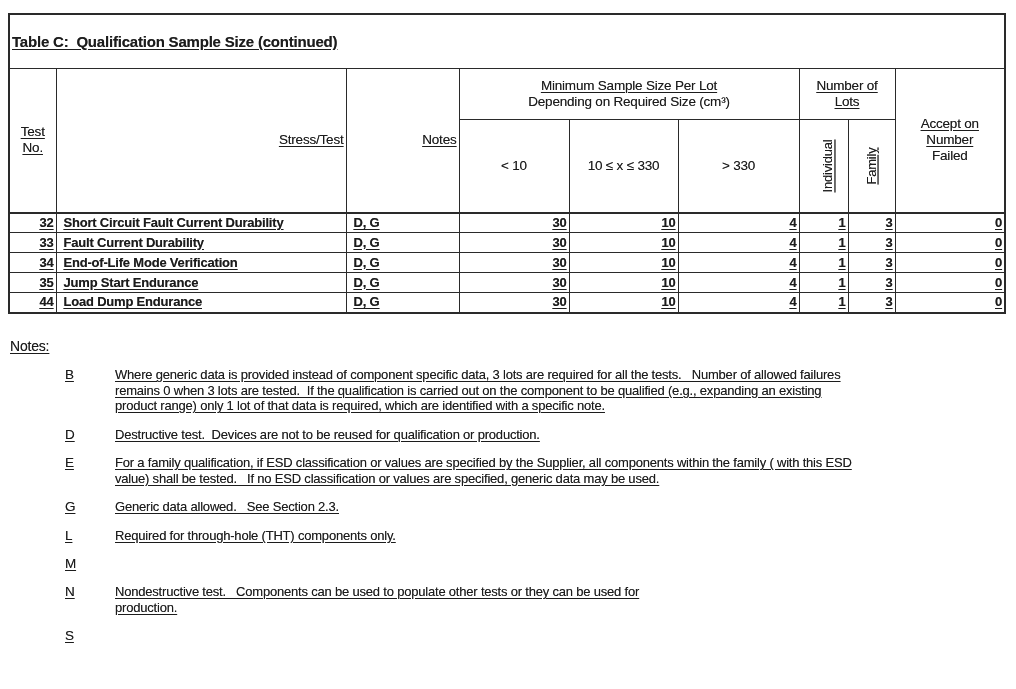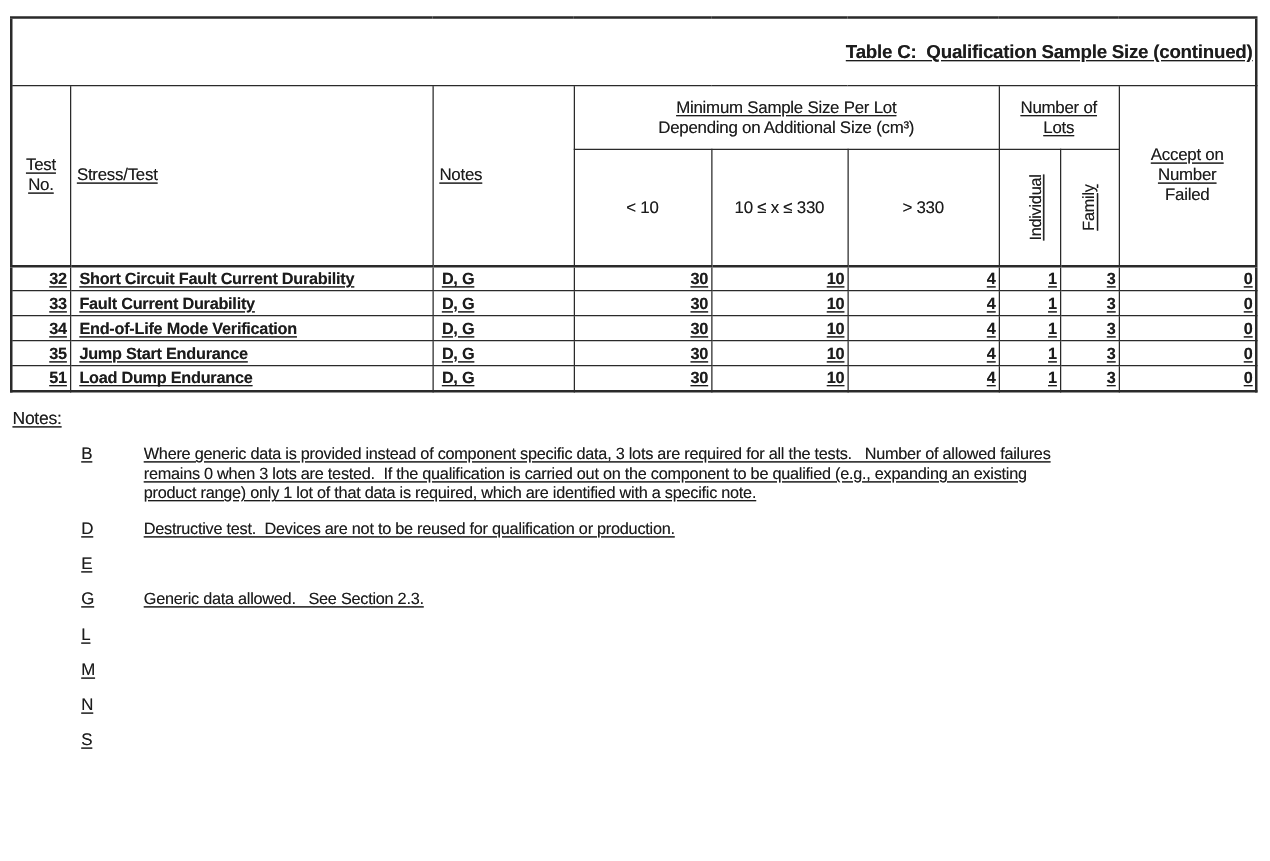--- a/index.html
+++ b/index.html
@@ -13,41 +13,41 @@
   .page { position:relative; width:1016px; height:689px; }
 
   
   table.qual {
     position:absolute; left:8px; top:13px; width:996px;
     border-collapse:collapse; table-layout:fixed;
     border:2px solid #2a2a2a;
   }
   table.qual td { border:1px solid #2a2a2a; padding:0 2px; overflow:hidden; }
 
-  .title-row td { border-bottom:2px solid #2a2a2a; height:53px; text-align:right; vertical-align:middle; }
+  .title-row td { border-bottom:2px solid #2a2a2a; height:53px; text-align:left; vertical-align:middle; }
   .title { font-size:15px; font-weight:bold; white-space:pre; }
 
   .u { text-decoration:underline; text-underline-offset:2px; }
   .pre { white-space:pre-line; }
 
   tr.h1 { height:51px; }
   tr.h2 { height:93px; }
   .hc { text-align:center; vertical-align:middle; font-weight:normal; font-size:13.5px; line-height:16px; }
-  .hc.left { text-align:left; padding-left:5px; }
+  .hc.left { text-align:right; padding-left:5px; }
 
   .vert-cell { vertical-align:middle; text-align:center; }
   .vert { display:inline-block; transform:rotate(-90deg); white-space:nowrap; font-size:13px; }
 
   tbody tr { height:20px; }
   tbody tr:first-child td { border-top:2px solid #2a2a2a; }
   .dc { font-size:13px; font-weight:600; text-align:right; vertical-align:middle; line-height:14px; }
   .dc.left { text-align:left; padding-left:7px; }
 
   
-  .notes { position:absolute; left:10px; top:326px; width:996px; }
+  .notes { position:absolute; left:10px; top:337px; width:996px; }
   .notes-heading { font-size:14px; font-weight:500; margin-bottom:13px; display:inline-block; }
   .note-item { display:flex; margin-bottom:13px; align-items:flex-start; }
   .note-key { flex:none; width:50px; margin-left:55px; font-size:13.5px; }
   .note-text { width:876px; font-size:13px; line-height:15.5px; white-space:pre-wrap; }
   .wide-spacing .note-text { word-spacing:5px; }
 </style>
 </head>
 <body>
 
 <div class="page">
@@ -76,21 +76,21 @@
 No.</span>
         </td>
         <td rowspan="2" class="hc left">
           <span class="u">Stress/Test</span>
         </td>
         <td rowspan="2" class="hc left">
           <span class="u">Notes</span>
         </td>
         <td colspan="3" class="hc">
           <div class="u">Minimum Sample Size Per Lot</div>
-          <div>Depending on Additional Size (cm³)</div>
+          <div>Depending on Required Size (cm³)</div>
         </td>
         <td colspan="2" class="hc">
           <span class="u pre">Number of
 Lots</span>
         </td>
         <td rowspan="2" class="hc">
           <div class="u">Accept on</div>
           <div class="u">Number</div>
           <div>Failed</div>
         </td>
@@ -156,21 +156,21 @@
     <td class="dc u left">D, G</td>
     <td class="dc u">30</td>
     <td class="dc u">10</td>
     <td class="dc u">4</td>
     <td class="dc u">1</td>
     <td class="dc u">3</td>
     <td class="dc u">0</td>
   </tr>
 
   <tr>
-    <td class="dc u">51</td>
+    <td class="dc u">44</td>
     <td class="dc u left">Load Dump Endurance</td>
     <td class="dc u left">D, G</td>
     <td class="dc u">30</td>
     <td class="dc u">10</td>
     <td class="dc u">4</td>
     <td class="dc u">1</td>
     <td class="dc u">3</td>
     <td class="dc u">0</td>
   </tr>
 </tbody>
@@ -186,37 +186,42 @@
 product range) only 1 lot of that data is required, which are identified with a specific note.</div>
   </div>
 
   <div class="note-item">
     <span class="note-key u">D</span>
     <div class="note-text u">Destructive test.  Devices are not to be reused for qualification or production.</div>
   </div>
 
   <div class="note-item">
     <span class="note-key u">E</span>
+    <div class="note-text u">For a family qualification, if ESD classification or values are specified by the Supplier, all components within the family ( with this ESD
+value) shall be tested.   If no ESD classification or values are specified, generic data may be used.</div>
   </div>
 
   <div class="note-item">
     <span class="note-key u">G</span>
     <div class="note-text u">Generic data allowed.   See Section 2.3.</div>
   </div>
 
   <div class="note-item">
     <span class="note-key u">L</span>
+    <div class="note-text u">Required for through-hole (THT) components only.</div>
   </div>
 
   <div class="note-item wide-spacing">
     <span class="note-key u">M</span>
   </div>
 
   <div class="note-item">
     <span class="note-key u">N</span>
+    <div class="note-text u">Nondestructive test.   Components can be used to populate other tests or they can be used for
+production.</div>
   </div>
 
   <div class="note-item">
     <span class="note-key u">S</span>
   </div>
 </div>
   </div>
 
 </div>
 

